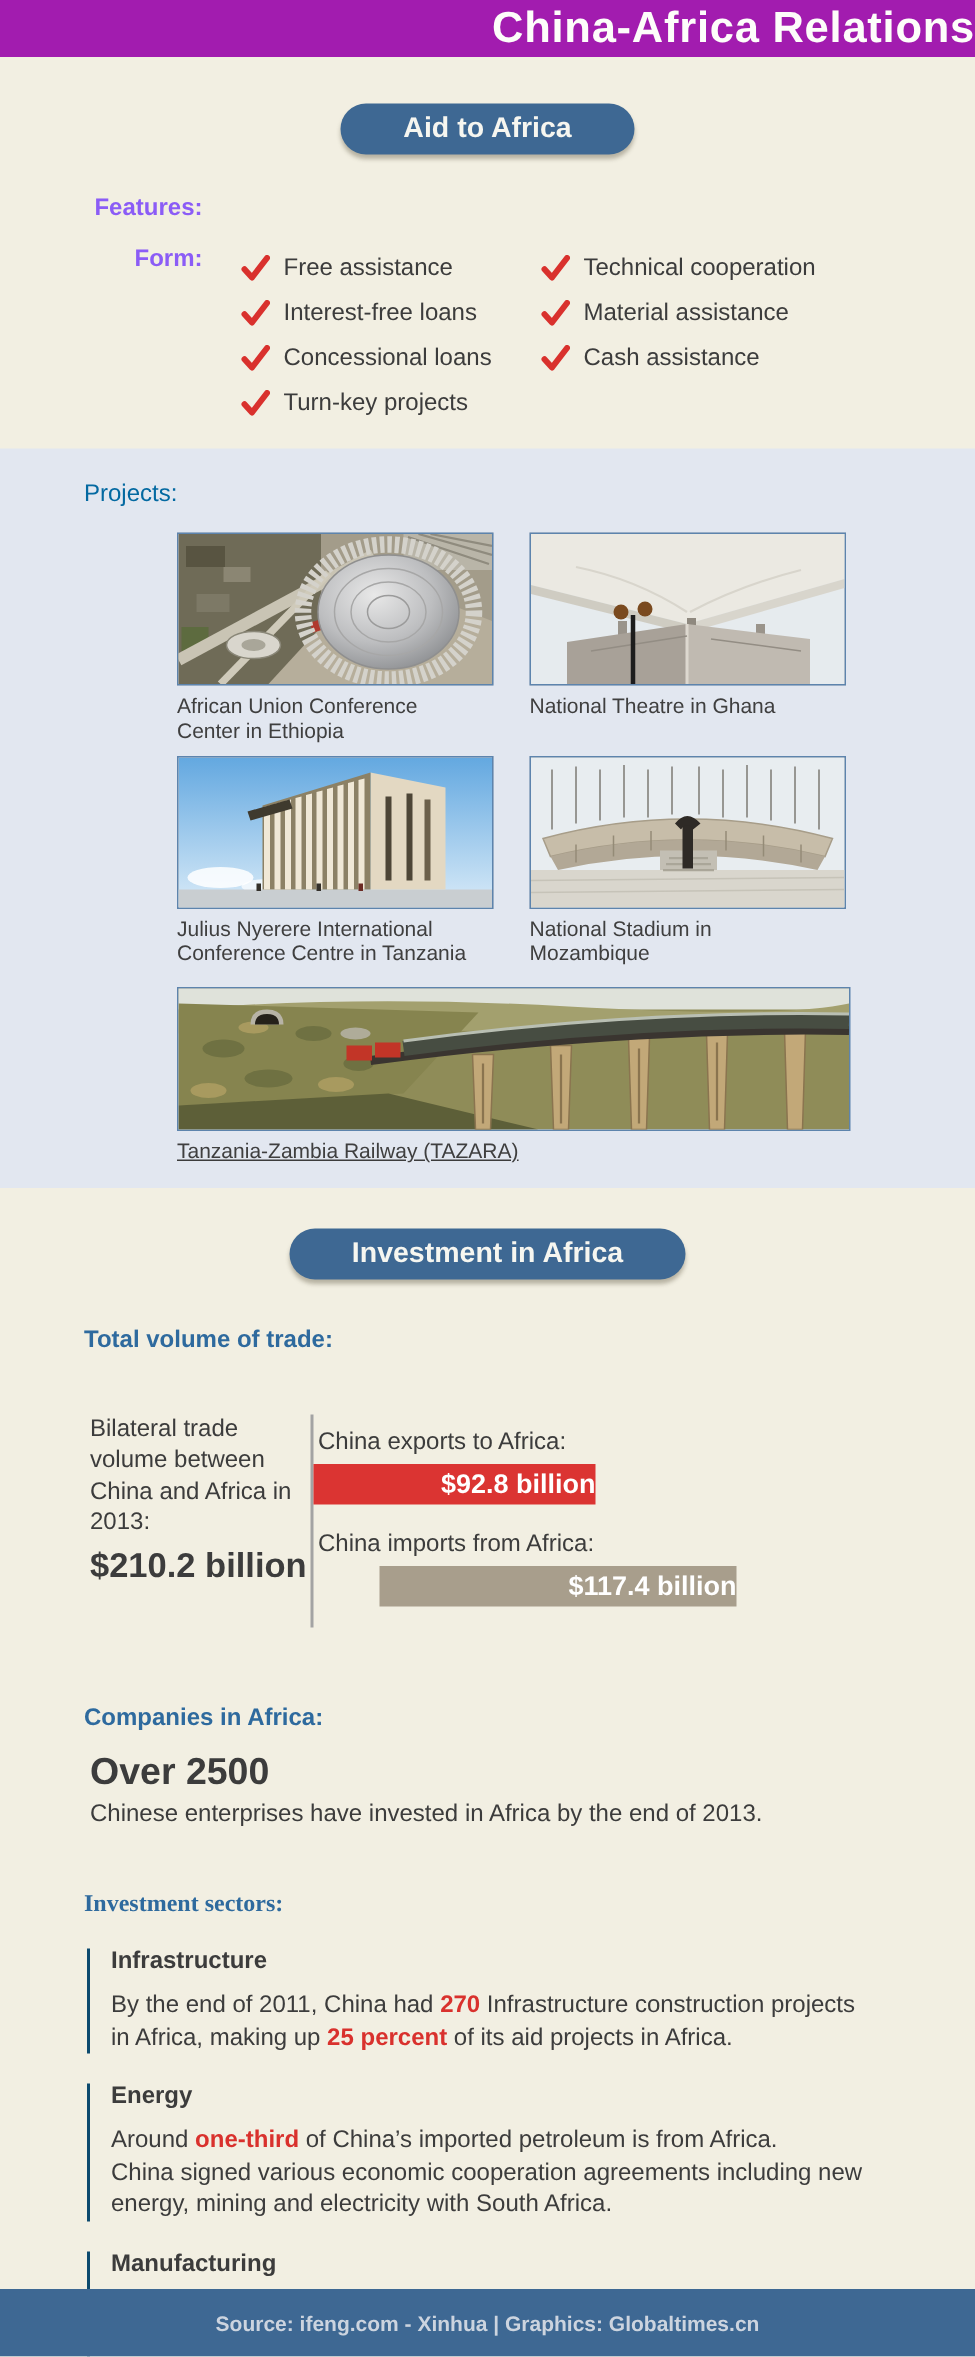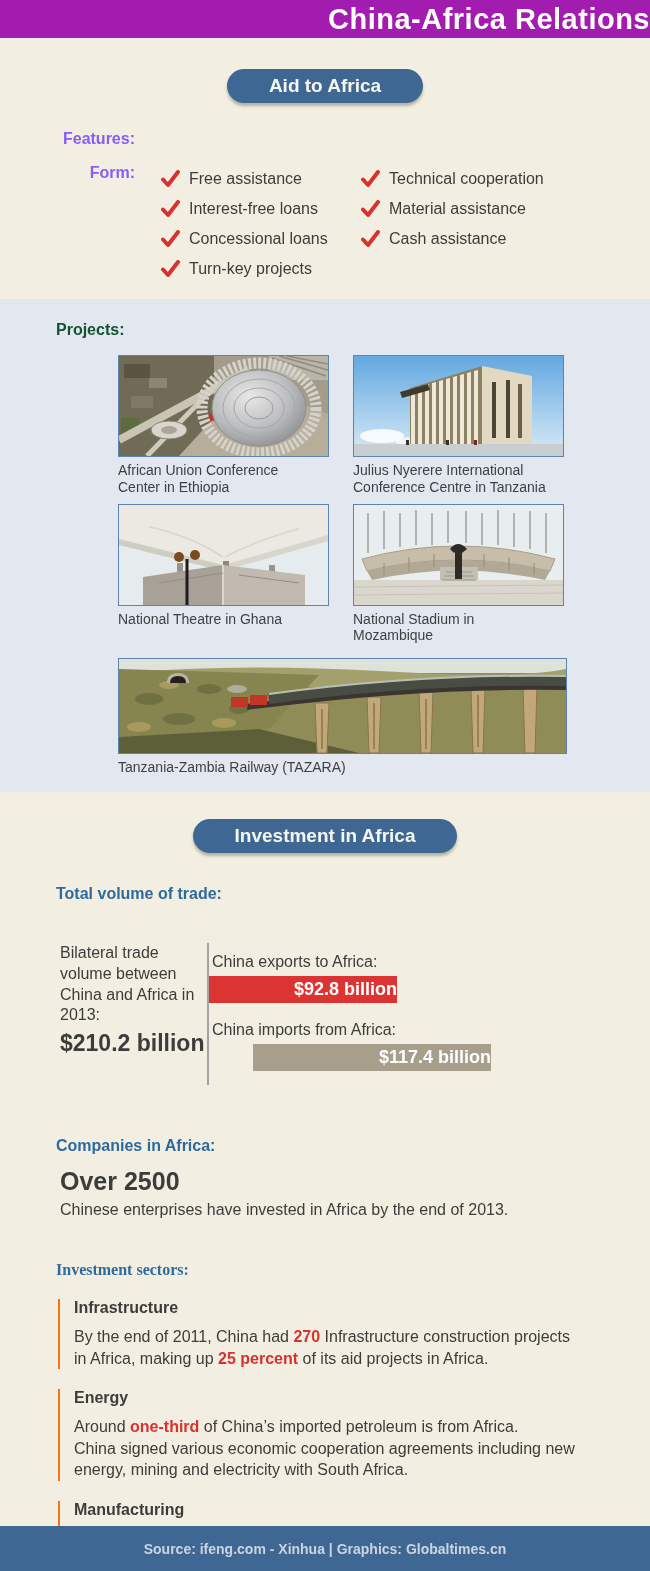--- a/index.html
+++ b/index.html
@@ -20,43 +20,43 @@
   .pill-invest{margin-top:27px;}
   .kv-row{display:flex;margin-top:27px;}
   .kv-label{width:135px;text-align:right;color:#8b5cf6;font-weight:bold;font-size:16px;flex-shrink:0;}
   .kv-value{margin-left:25px;font-weight:bold;font-size:16px;color:#3c3c3c;}
   .form-row{display:flex;margin-top:16px;}
   .form-cols{margin-left:25px;display:flex;}
   .form-col{width:200px;}
   .check-item{display:flex;align-items:center;height:30px;font-size:16px;color:#3c3c3c;}
   .check-item svg{margin-right:9px;flex-shrink:0;}
   .band{background:#e2e7f0;margin-top:15px;padding:22px 0 16px 0;}
-  .band-label{margin-left:56px;color:#14532d;font-weight:bold;font-size:16px;}
+  .band-label{margin-left:56px;color:#0369a1;font-weight:normal;font-size:16px;}
   .proj-grid{margin:16px 0 0 118px;display:grid;grid-template-columns:209px 209px;column-gap:26px;}
   .proj-card{margin-bottom:8px;}
   .photo{width:209px;height:100px;border:1px solid #5d84ad;display:block;background:#ccc;}
   .photo-wide{width:447px;height:94px;border:1px solid #5d84ad;display:block;}
   .caption{font-size:14px;color:#3f3f3f;line-height:1.2;margin-top:5px;width:205px;}
   .caption-wide{width:440px;}
-  .rail-card{margin-left:118px;margin-top:6px;}
+  .rail-card{margin-left:118px;margin-top:6px;text-decoration:underline;}
   .section-heading{margin:32px 0 0 56px;color:#2e6a9e;font-weight:bold;font-size:16px;}
   .trade{display:flex;margin:40px 0 0 60px;}
   .trade-left{width:147px;font-size:16px;line-height:1.3;flex-shrink:0;}
   .trade-big{font-size:23px;font-weight:bold;margin-top:3px;}
   .chart{border-left:2px solid #a3a3a3;padding:4px 0 12px 0;}
   .bar-label{font-size:16px;margin:6px 0 5px 3px;}
   .bar{height:27px;display:flex;align-items:center;justify-content:flex-end;
        box-sizing:border-box;color:#fff;font-weight:bold;font-size:18px;}
   .bar-exports{background:#db3432;}
   .bar-imports{background:#a89e8c;margin-bottom:2px;}
   .bar-gap{height:12px;}
   .big-number{margin:12px 0 0 60px;font-size:25px;font-weight:bold;color:#3c3c3c;}
   .companies-text{margin:5px 0 0 60px;font-size:16px;}
   .sectors-heading{margin-top:42px;font-family:Liberation Serif, serif;}
-  .sector{margin:20px 0 0 58px;border-left:2px solid #f97316;padding-left:14px;width:565px;}
+  .sector{margin:20px 0 0 58px;border-left:2px solid #0c4a6e;padding-left:14px;width:565px;}
   .sector-title{font-size:16px;font-weight:bold;margin:2px 0 9px 0;color:#3c3c3c;}
   .sector-text{font-size:16px;line-height:1.35;color:#3c3c3c;}
   .hl{color:#d9312d;font-weight:bold;}
   .footer{position:absolute;left:0;bottom:0;width:100%;height:45px;background:#3e6893;
           display:flex;align-items:center;justify-content:center;}
   .footer .src{color:#ccd4df;font-weight:bold;font-size:14px;}
 </style>
 </head>
 <body>
 
@@ -149,20 +149,42 @@
         <ellipse cx="50" cy="74" rx="8" ry="4" fill="#a9a699"></ellipse>
         <rect x="150" y="0" width="59" height="24" fill="#b9b5a8"></rect>
         <path d="M153,2 L207,20 M160,0 L209,14 M168,0 L209,8" stroke="#8f8b7e" stroke-width="1.5"></path>
         <ellipse cx="140" cy="52" rx="57" ry="45" fill="none" stroke="#d4d2cb" stroke-width="11" stroke-dasharray="3,2"></ellipse>
         <ellipse cx="140" cy="52" rx="47" ry="38" fill="url(#domeg)" stroke="#8f8f8f"></ellipse>
         <ellipse cx="140" cy="52" rx="36" ry="29" fill="none" stroke="#a7a7a7"></ellipse>
         <ellipse cx="140" cy="52" rx="25" ry="20" fill="none" stroke="#a7a7a7"></ellipse>
         <ellipse cx="140" cy="52" rx="14" ry="11" fill="none" stroke="#9b9b9b"></ellipse>
       </svg>
       <div class="caption">African Union Conference Center in Ethiopia</div>
+    </div>
+
+    <div class="proj-card">
+      <svg class="photo" viewBox="0 0 209 100" preserveAspectRatio="none">
+        <rect width="209" height="100" fill="#e6ebee"></rect>
+        <polygon points="0,0 209,0 209,30 104,60 0,34" fill="#ebe9e2"></polygon>
+        <polygon points="0,34 104,60 104,66 0,40" fill="#cfccc2"></polygon>
+        <polygon points="209,30 104,60 104,66 209,36" fill="#d8d5cc"></polygon>
+        <path d="M30,22 Q70,30 104,52 M180,24 Q140,34 106,52" stroke="#d8d5cc" stroke-width="1.5" fill="none"></path>
+        <rect x="58" y="58" width="6" height="10" fill="#9a948b"></rect>
+        <rect x="104" y="56" width="6" height="12" fill="#8f897f"></rect>
+        <rect x="150" y="60" width="6" height="10" fill="#9a948b"></rect>
+        <polygon points="30,100 30,74 104,62 30,74" fill="#a39c93"></polygon>
+        <polygon points="24,100 24,72 104,60 104,100" fill="#a8a198"></polygon>
+        <polygon points="104,60 186,70 186,100 104,100" fill="#c0bab1"></polygon>
+        <path d="M104,60 L104,100" stroke="#ddd8cf" stroke-width="2"></path>
+        <path d="M40,78 L104,68 M120,70 L180,78" stroke="#938d84" stroke-width="1"></path>
+        <line x1="68" y1="54" x2="68" y2="100" stroke="#1d1d1d" stroke-width="3"></line>
+        <circle cx="60" cy="52" r="5" fill="#7a4a1f"></circle>
+        <circle cx="76" cy="50" r="5" fill="#7a4a1f"></circle>
+      </svg>
+      <div class="caption">National Theatre in Ghana</div>
     </div>
 
     <div class="proj-card">
       <svg class="photo" viewBox="0 0 209 100" preserveAspectRatio="none">
         <defs>
           <linearGradient id="sky3" x1="0" y1="0" x2="0" y2="1">
             <stop offset="0" stop-color="#63a8e0"></stop>
               <stop offset="1" stop-color="#d9ebf8"></stop>
           </linearGradient>
         </defs>
@@ -186,42 +208,20 @@
             <polygon points="106,19 110,18 110,88 106,88"></polygon>
           <polygon points="113,17 117,16 117,88 113,88"></polygon>
             <polygon points="120,15 124,14 124,88 120,88"></polygon>
         </g>
         <polygon points="46,36 74,28 76,34 48,42" fill="#3f3a2e"></polygon>
         <rect x="52" y="84" width="3" height="5" fill="#33302a"></rect>
         <rect x="92" y="84" width="3" height="5" fill="#33302a"></rect>
         <rect x="120" y="84" width="3" height="5" fill="#6b2a23"></rect>
       </svg>
       <div class="caption">Julius Nyerere International Conference Centre in Tanzania</div>
-    </div>
-
-    <div class="proj-card">
-      <svg class="photo" viewBox="0 0 209 100" preserveAspectRatio="none">
-        <rect width="209" height="100" fill="#e6ebee"></rect>
-        <polygon points="0,0 209,0 209,30 104,60 0,34" fill="#ebe9e2"></polygon>
-        <polygon points="0,34 104,60 104,66 0,40" fill="#cfccc2"></polygon>
-        <polygon points="209,30 104,60 104,66 209,36" fill="#d8d5cc"></polygon>
-        <path d="M30,22 Q70,30 104,52 M180,24 Q140,34 106,52" stroke="#d8d5cc" stroke-width="1.5" fill="none"></path>
-        <rect x="58" y="58" width="6" height="10" fill="#9a948b"></rect>
-        <rect x="104" y="56" width="6" height="12" fill="#8f897f"></rect>
-        <rect x="150" y="60" width="6" height="10" fill="#9a948b"></rect>
-        <polygon points="30,100 30,74 104,62 30,74" fill="#a39c93"></polygon>
-        <polygon points="24,100 24,72 104,60 104,100" fill="#a8a198"></polygon>
-        <polygon points="104,60 186,70 186,100 104,100" fill="#c0bab1"></polygon>
-        <path d="M104,60 L104,100" stroke="#ddd8cf" stroke-width="2"></path>
-        <path d="M40,78 L104,68 M120,70 L180,78" stroke="#938d84" stroke-width="1"></path>
-        <line x1="68" y1="54" x2="68" y2="100" stroke="#1d1d1d" stroke-width="3"></line>
-        <circle cx="60" cy="52" r="5" fill="#7a4a1f"></circle>
-        <circle cx="76" cy="50" r="5" fill="#7a4a1f"></circle>
-      </svg>
-      <div class="caption">National Theatre in Ghana</div>
     </div>
 
     <div class="proj-card">
       <svg class="photo" viewBox="0 0 209 100" preserveAspectRatio="none">
         <rect width="209" height="100" fill="#e8edf0"></rect>
         <g stroke="#8e8d88" stroke-width="1.2">
           <line x1="14" y1="8" x2="14" y2="48"></line>
             <line x1="30" y1="6" x2="30" y2="44"></line>
           <line x1="46" y1="8" x2="46" y2="42"></line>
             <line x1="62" y1="5" x2="62" y2="40"></line>

